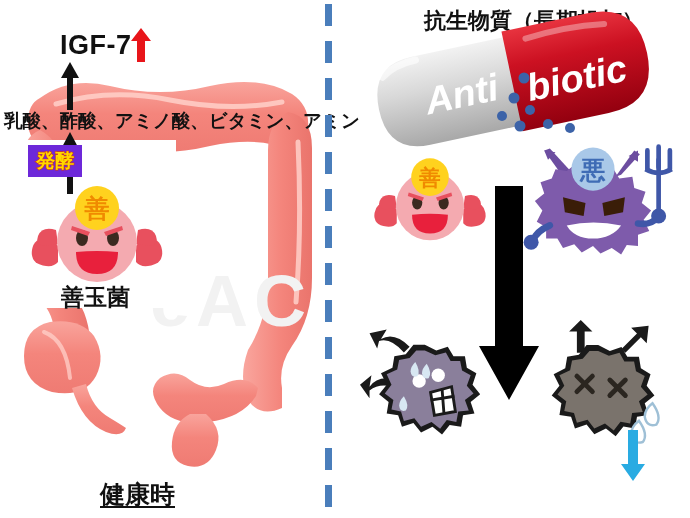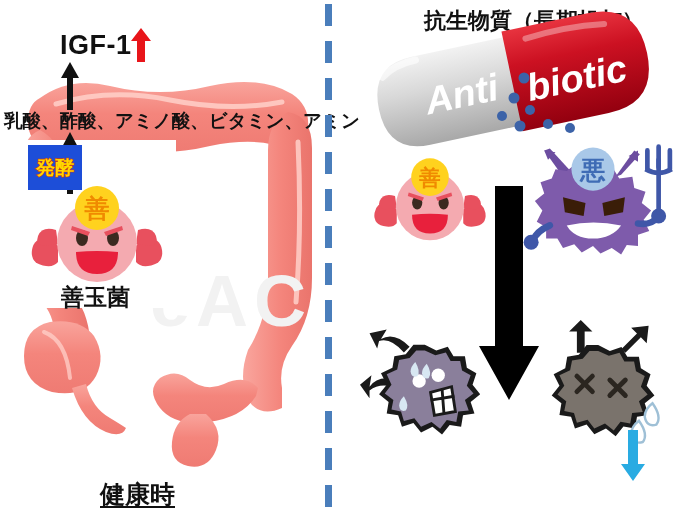--- a/index.html
+++ b/index.html
@@ -12,21 +12,21 @@
   .ttl{font-weight:bold;color:#111;white-space:nowrap;}
   .underline{text-decoration:underline;text-underline-offset:3px;}
 
   
   #divider{left:325px;top:4px;width:7px;height:510px;
     background:repeating-linear-gradient(to bottom,#4a7ebb 0px,#4a7ebb 22px,rgba(0,0,0,0) 22px,rgba(0,0,0,0) 37px);}
 
   
   #igf1-left{left:60px;top:30px;font-size:27px;letter-spacing:0.5px;}
   #metabolites{left:4px;top:108px;font-size:18.5px;font-weight:bold;color:#111;white-space:nowrap;}
-  #ferment-box{left:28px;top:145px;width:54px;height:45px;background:#1d4ed8;
+  #ferment-box{left:28px;top:145px;width:54px;height:32px;background:#6d28d9;
     display:flex;align-items:center;justify-content:center;}
   #ferment-box span{font-size:19px;font-weight:bold;color:#ffd800;
     -webkit-text-stroke:1.1px #d33a10;paint-order:stroke fill;}
   #healthy-label{left:100px;top:478px;font-size:25px;}
   #good-label-left{left:61px;top:282px;font-size:23px;font-weight:bold;color:#111;}
 
   
   #antibio-title{left:424px;top:6px;font-size:22px;}
 
   svg{display:block;overflow:visible;}
@@ -80,21 +80,21 @@
       <path d="M288 64 Q292 150 286 224" stroke="#ffd0c9" stroke-width="5" fill="none" stroke-linecap="round" opacity=".85"></path>
       <path d="M26 72 Q22 140 28 192" stroke="#ffd0c9" stroke-width="4" fill="none" stroke-linecap="round" opacity=".8"></path>
       <path d="M34 254 Q56 262 60 300" stroke="#ffd0c9" stroke-width="4" fill="none" stroke-linecap="round" opacity=".75"></path>
     </svg>
 
     <div class="wm">eAC</div>
 
     <div class="abs" style="left:18px;top:188px;width:180px;height:120px;background:#fff;"></div>
     <div class="abs" style="left:4px;top:140px;width:172px;height:52px;background:#fff;"></div>
 
-    <div class="abs ttl" id="igf1-left">IGF-1</div>
+    <div class="abs ttl" id="igf1-left">IGF-7</div>
     <svg class="abs" style="left:130px;top:28px;" width="22" height="34" viewBox="0 0 22 34">
       <path d="M11 0 L21 13 L15 13 L15 34 L7 34 L7 13 L1 13 Z" fill="#e8151a"></path>
     </svg>
 
     <svg class="abs" style="left:60px;top:62px;" width="20" height="48" viewBox="0 0 20 48">
       <path d="M10 0 L19 16 L13 16 L13 48 L7 48 L7 16 L1 16 Z" fill="#111"></path>
     </svg>
 
     <div class="abs" id="metabolites">乳酸、酢酸、アミノ酸、ビタミン、アミン</div>
 

